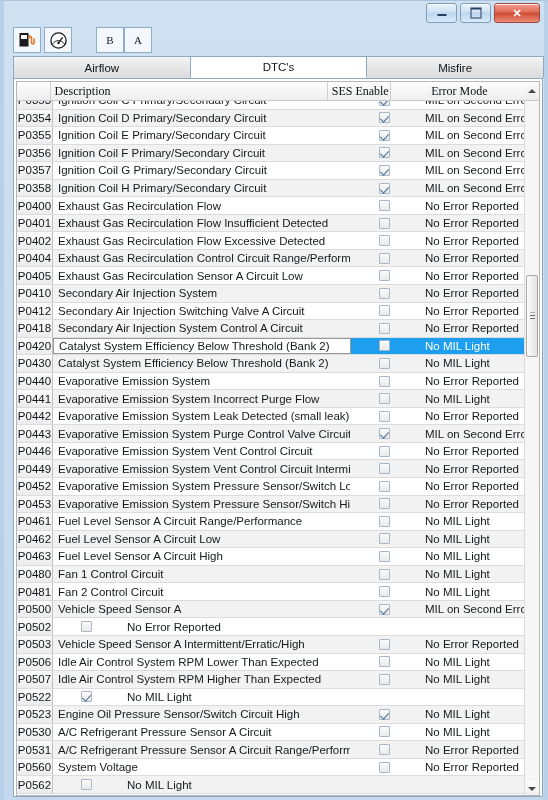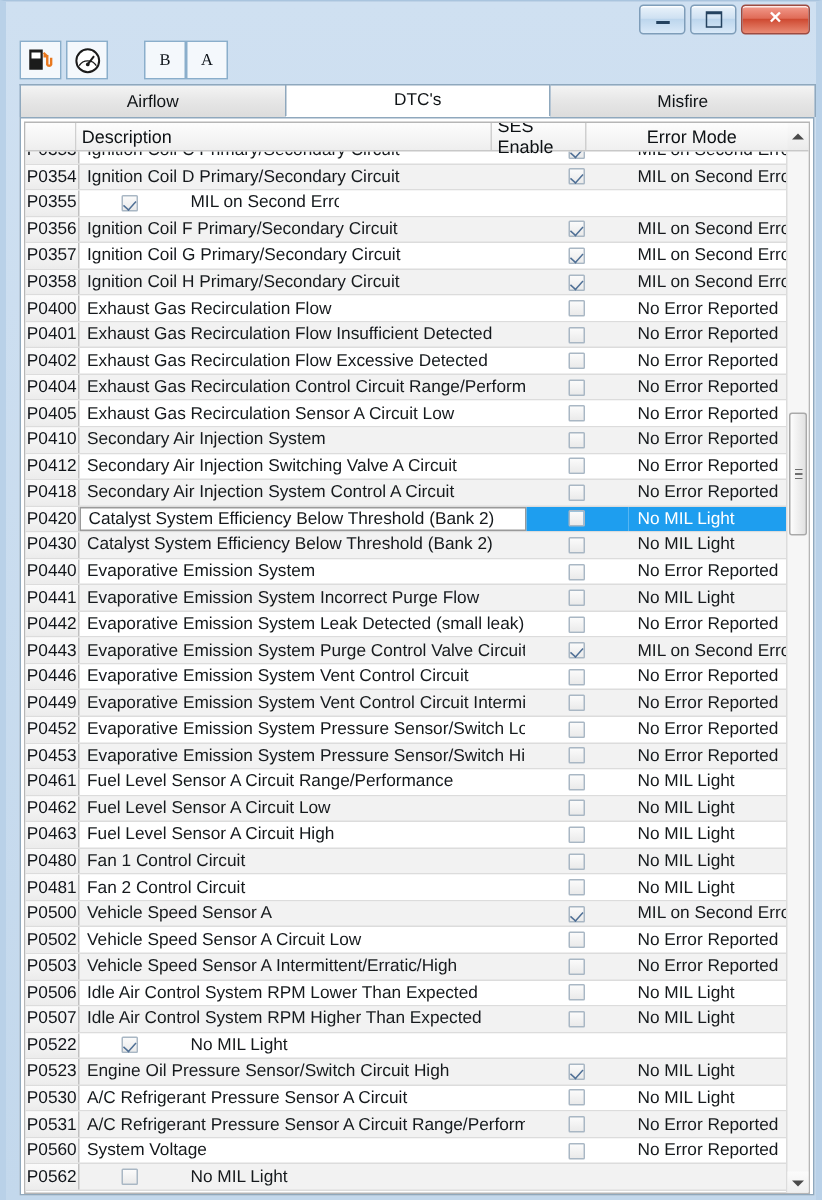--- a/index.html
+++ b/index.html
@@ -162,20 +162,21 @@
   #header {
     position: absolute;
     left: 0; top: 0;
     width: 522px;
     height: 19px;
     display: flex;
     background: linear-gradient(180deg,#fdfdfd 0%,#f0f0f0 100%);
     border-bottom: 1px solid #c8c8c8;
     box-sizing: border-box;
     z-index: 5;
+    font-family: Liberation Serif, serif;
   }
   .hcell {
     box-sizing: border-box;
     border-right: 1px solid #cfcfcf;
     font-size: 12px;
     color: #0d1114;
     display: flex;
     align-items: center;
     padding-left: 4px;
     background: linear-gradient(180deg,#fdfdfd 0%,#eeeeee 100%);
@@ -414,20 +415,21 @@
             <div class="row alt">
               <div class="cell code">P0354</div>
               <div class="cell desc">Ignition Coil D Primary/Secondary Circuit</div>
               <div class="cell ses">
                 <span class="chk on"></span>
               </div>
               <div class="cell err">MIL on Second Error</div>
             </div>
             <div class="row">
               <div class="cell code">P0355</div>
+              <div class="cell desc">Ignition Coil E Primary/Secondary Circuit</div>
               <div class="cell ses">
                 <span class="chk on"></span>
               </div>
               <div class="cell err">MIL on Second Error</div>
             </div>
             <div class="row alt">
               <div class="cell code">P0356</div>
               <div class="cell desc">Ignition Coil F Primary/Secondary Circuit</div>
               <div class="cell ses">
                 <span class="chk on"></span>
@@ -637,21 +639,20 @@
             <div class="row alt">
               <div class="cell code">P0500</div>
               <div class="cell desc">Vehicle Speed Sensor A</div>
               <div class="cell ses">
                 <span class="chk on"></span>
               </div>
               <div class="cell err">MIL on Second Error</div>
             </div>
             <div class="row">
               <div class="cell code">P0502</div>
-              <div class="cell desc">Vehicle Speed Sensor A Circuit Low</div>
               <div class="cell ses">
                 <span class="chk"></span>
               </div>
               <div class="cell err">No Error Reported</div>
             </div>
             <div class="row alt">
               <div class="cell code">P0503</div>
               <div class="cell desc">Vehicle Speed Sensor A Intermittent/Erratic/High</div>
               <div class="cell ses">
                 <span class="chk"></span>

